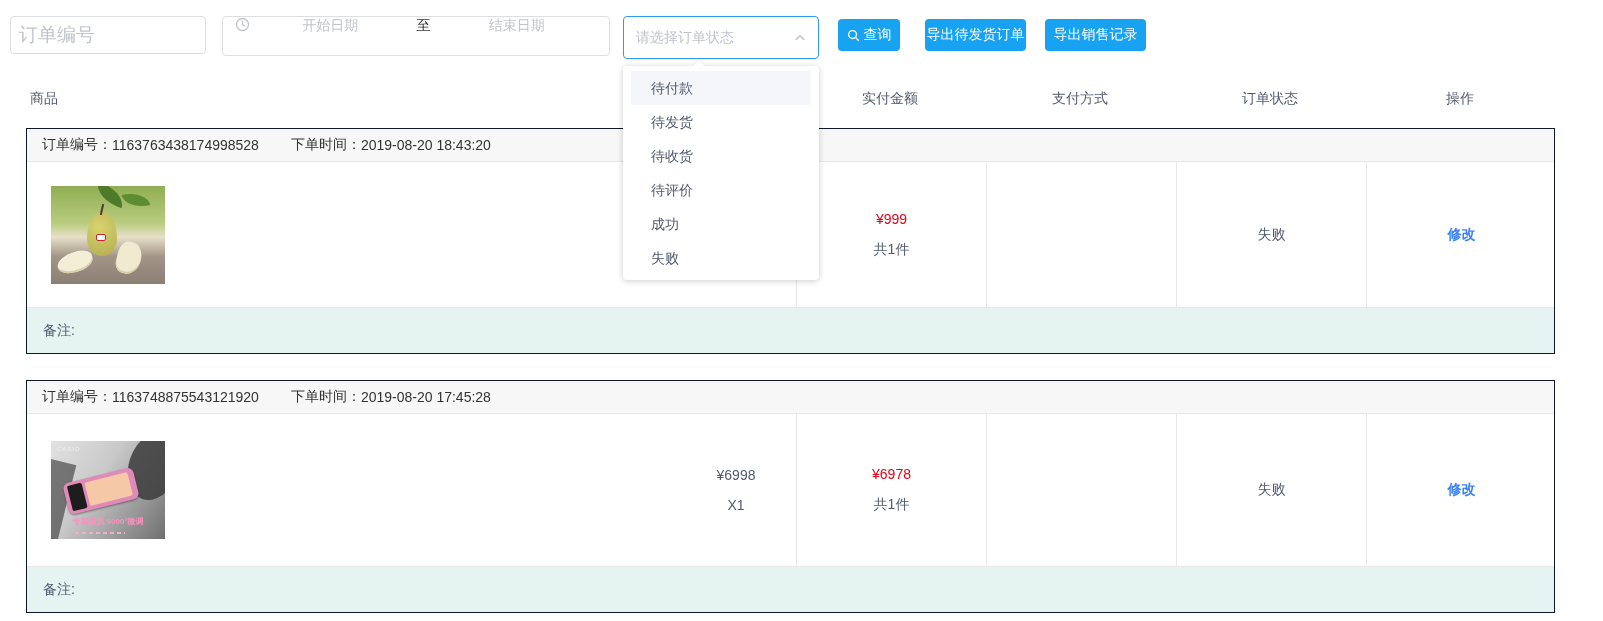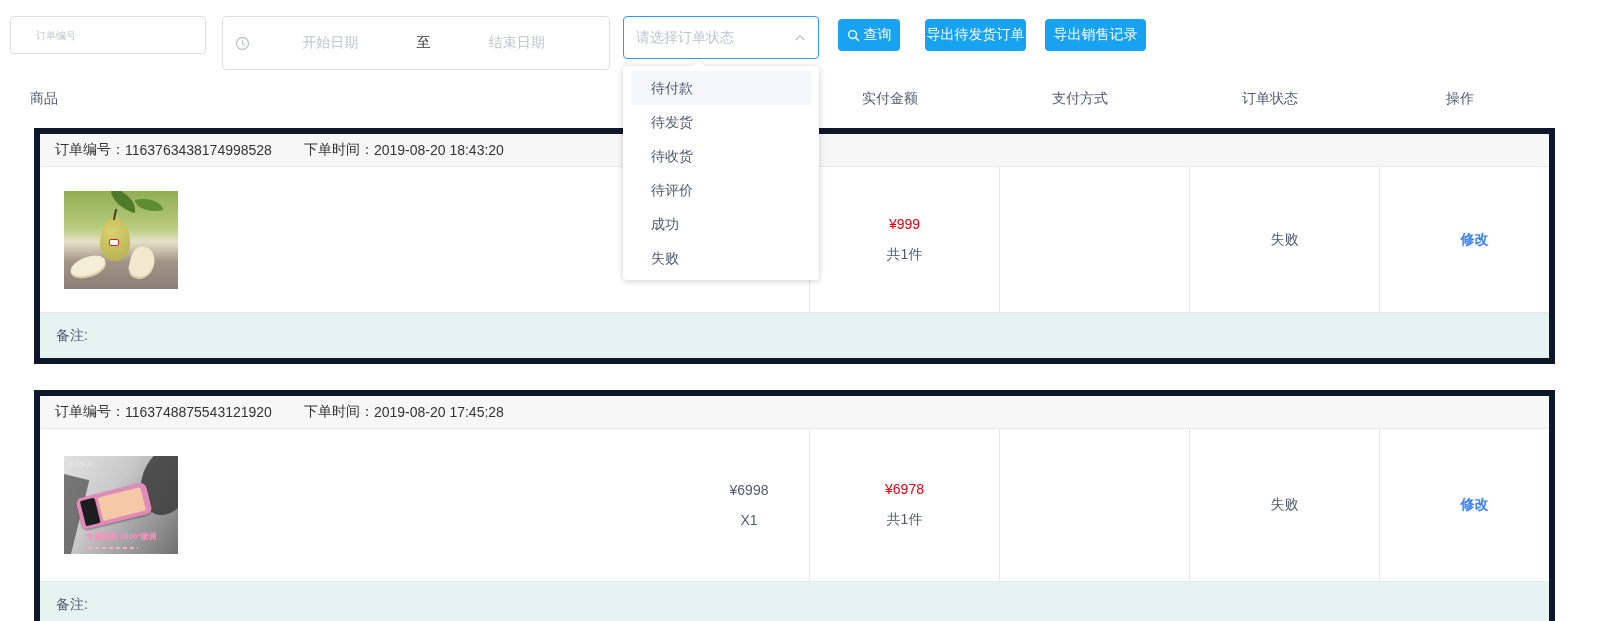--- a/index.html
+++ b/index.html
@@ -3,25 +3,25 @@
 <meta charset="utf-8">
 <style>
   * { margin:0; padding:0; box-sizing:border-box; }
   html,body { width:1603px; height:621px; background:#fff; overflow:hidden;
               font-family:"Liberation Sans","DejaVu Sans",sans-serif; font-size:14px; color:#515a6e; }
 
   
   .toolbar { position:relative; height:70px; }
   .tb { position:absolute; }
   .order-input { left:10px; top:16px; width:196px; height:38px; border:1px solid #dcdee2;
-                 border-radius:4px; padding:0 25px; font-size:10px; color:#515a6e; outline:none;
+                 border-radius:4px; padding:0 8px; font-size:19px; color:#515a6e; outline:none;
                  font-family:inherit; }
   .order-input::placeholder { color:#c0c4cc; }
-  .datepicker { left:222px; top:16px; width:388px; height:54px; border:1px solid #dcdee2;
-                border-radius:4px; display:flex; align-items:center; padding:0 12px; }
+  .datepicker { left:222px; top:16px; width:388px; height:40px; border:1px solid #dcdee2;
+                border-radius:4px; display:flex; align-items:flex-start; padding:0 12px; }
   .datepicker .ph { color:#c0c4cc; flex:1; text-align:center; }
   .datepicker .sep { color:#333; padding:0 6px; }
   .clock { width:15px; height:15px; flex:0 0 auto; }
   .status-select { left:623px; top:16px; width:196px; height:43px; border:1px solid #2d9cf0;
                    border-radius:4px; display:flex; align-items:center; padding:0 12px;
                    background:#fff; cursor:pointer; }
   .status-select .ph { color:#c0c4cc; flex:1; }
   .chev { width:12px; height:12px; }
   .btn { position:absolute; top:19px; height:32px; border:none; border-radius:4px;
          background:#17a2f2; color:#fff; font-size:14px; font-family:inherit;
@@ -40,21 +40,21 @@
   .dropdown li { height:34px; line-height:34px; padding-left:20px; color:#515a6e; cursor:pointer; }
   .dropdown li.hl { background:#f4f6f9; }
 
   
   .table { margin:12px 48px 0 26px; }
   .grid { display:grid; grid-template-columns:649px 120px 190px 190px 190px 190px; }
   .thead { height:34px; align-items:center; color:#515a6e; }
   .thead .h { text-align:center; }
   .thead .h.first { text-align:left; padding-left:4px; }
 
-  .order-block { border:6px solid #0f172a; margin-top:12px;margin-left:8px; }
+  .order-block { border:1px solid #0f172a; margin-top:12px; }
   .order-block + .order-block { margin-top:26px; }
   .ohead { height:33px; background:#f7f7f7; border-bottom:1px solid #e8e8e8;
            display:flex; align-items:center; padding-left:15px; color:#333; }
   .ohead .time { margin-left:32px; }
   .obody .cell { display:flex; flex-direction:column; align-items:center; justify-content:center; gap:14px; }
   .obody .cell.bordered { border-left:1px solid #e8e8e8; }
   .obody .prod { flex-direction:row; justify-content:flex-start; padding-left:24px; }
   .h1 .obody .cell { height:145px; }
   .h2 .obody .cell { height:152px; }
   .red { color:#e60012; }

